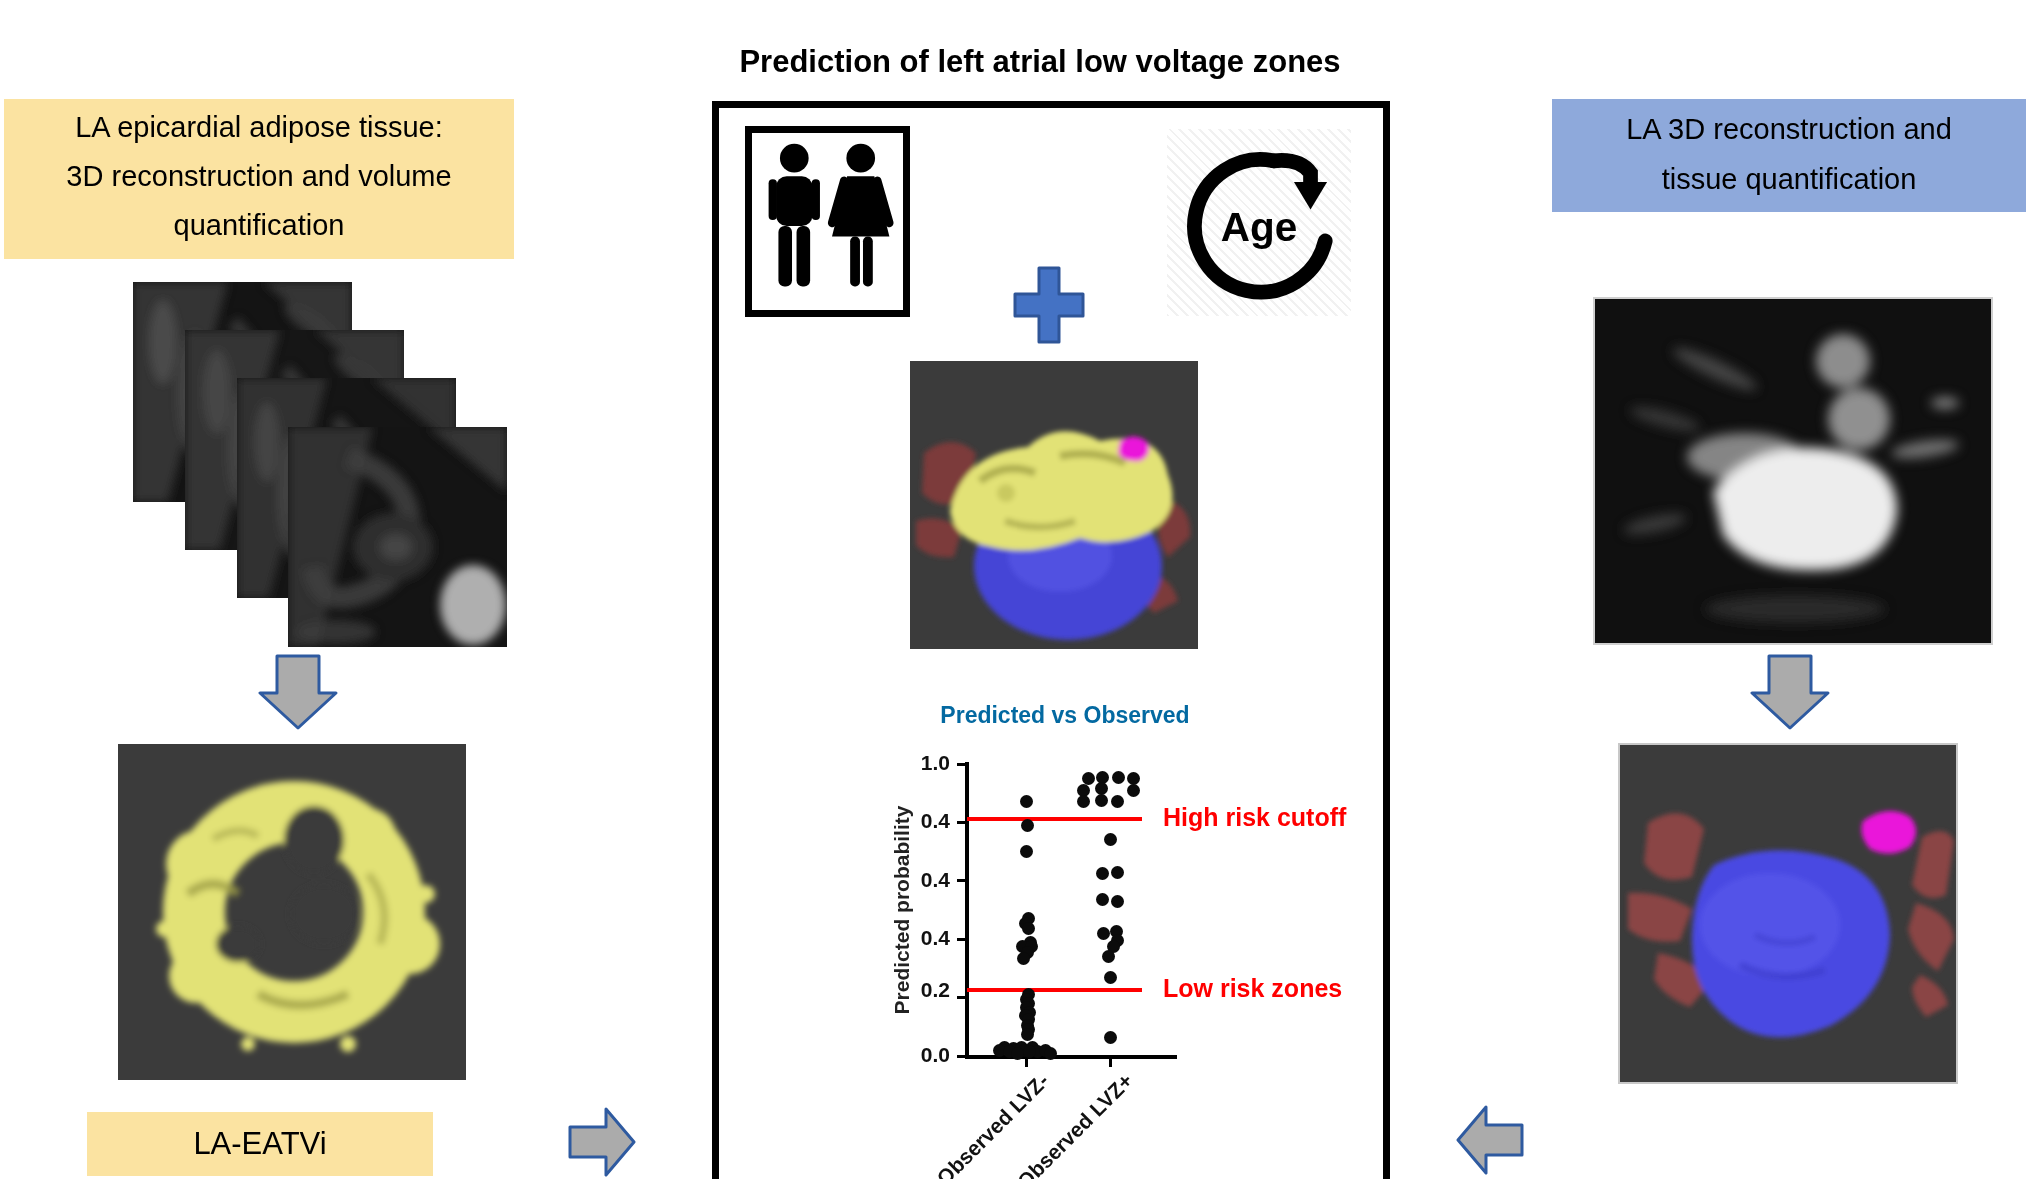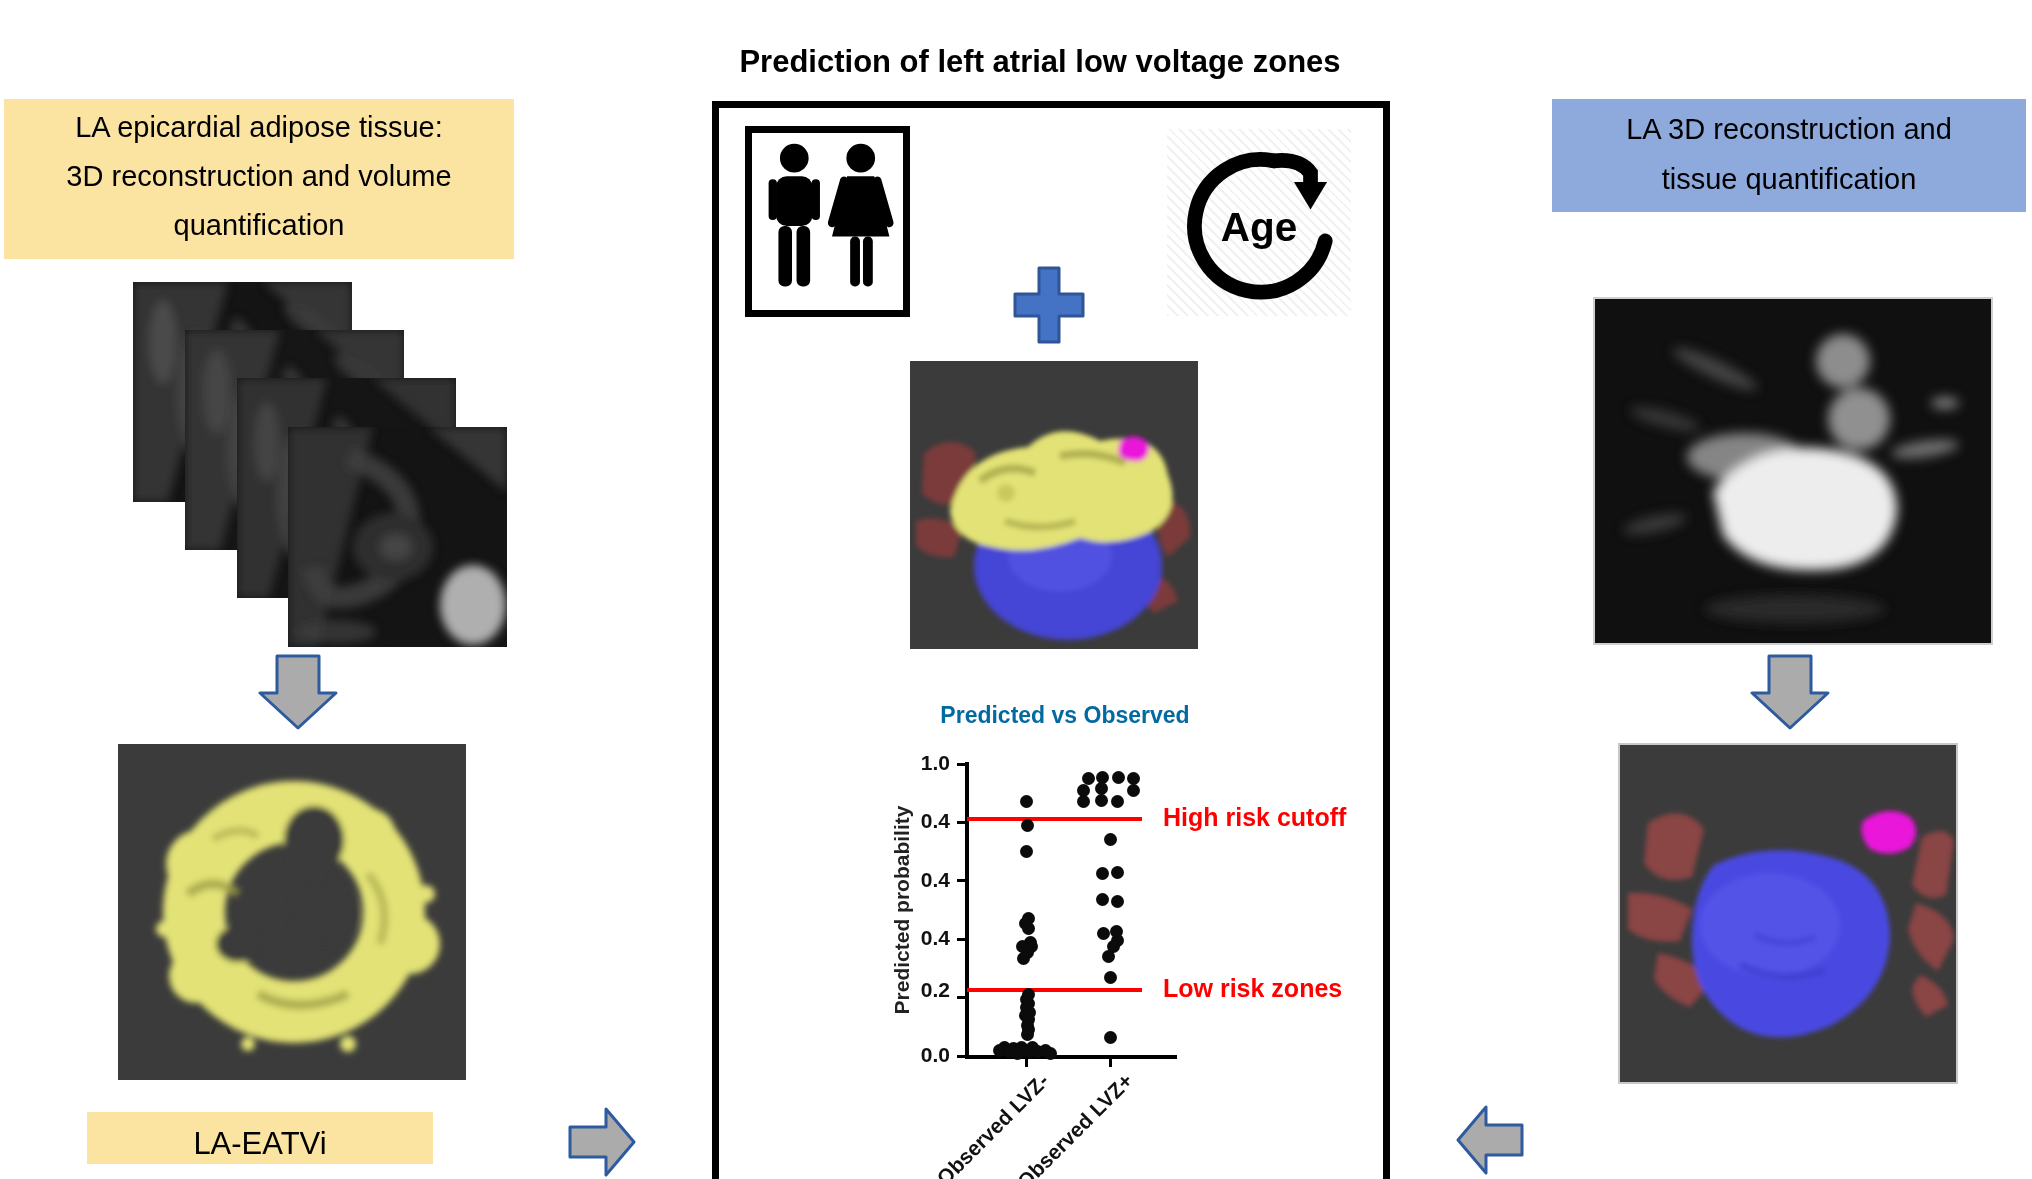--- a/index.html
+++ b/index.html
@@ -7,21 +7,21 @@
           font-family:"Liberation Sans",sans-serif;overflow:hidden;margin-top:44px;}
   .abs{position:absolute;}
   
   #main-title{left:640px;top:0px;width:800px;text-align:center;
               font-size:31px;font-weight:bold;color:#000;}
   
   .hdr-box{color:#000;text-align:center;font-size:29px;line-height:49px;}
   #left-hdr{left:4px;top:55px;width:510px;height:160px;background:#FBE3A1;padding-top:4px;box-sizing:border-box;}
   #right-hdr{left:1552px;top:55px;width:474px;height:113px;background:#8EA9DB;line-height:50px;padding-top:5px;box-sizing:border-box;}
   .label-box{text-align:center;font-size:31px;color:#000;}
-  #left-label{left:87px;top:1068px;width:346px;height:52px;line-height:64px;background:#FBE3A1;}
+  #left-label{left:87px;top:1068px;width:346px;height:64px;line-height:64px;background:#FBE3A1;}
   #right-label{left:1633px;top:1064px;width:312px;height:69px;line-height:69px;background:#8EA9DB;}
   
   #center-panel{left:712px;top:57px;width:678px;height:1110px;border:7px solid #000;
                 box-sizing:border-box;background:#fff;}
   #sex-box{left:745px;top:82px;width:165px;height:191px;border:7px solid #000;box-sizing:border-box;background:#fff;}
   #plus-wrap{left:1013px;top:222px;width:72px;height:78px;}
   #age-wrap{left:1167px;top:85px;width:184px;height:187px;
             background:repeating-linear-gradient(45deg,#f1f1f1 0 2px,#ffffff 2px 7px);}
   
   .img-frame{background:#3b3b3b;}

